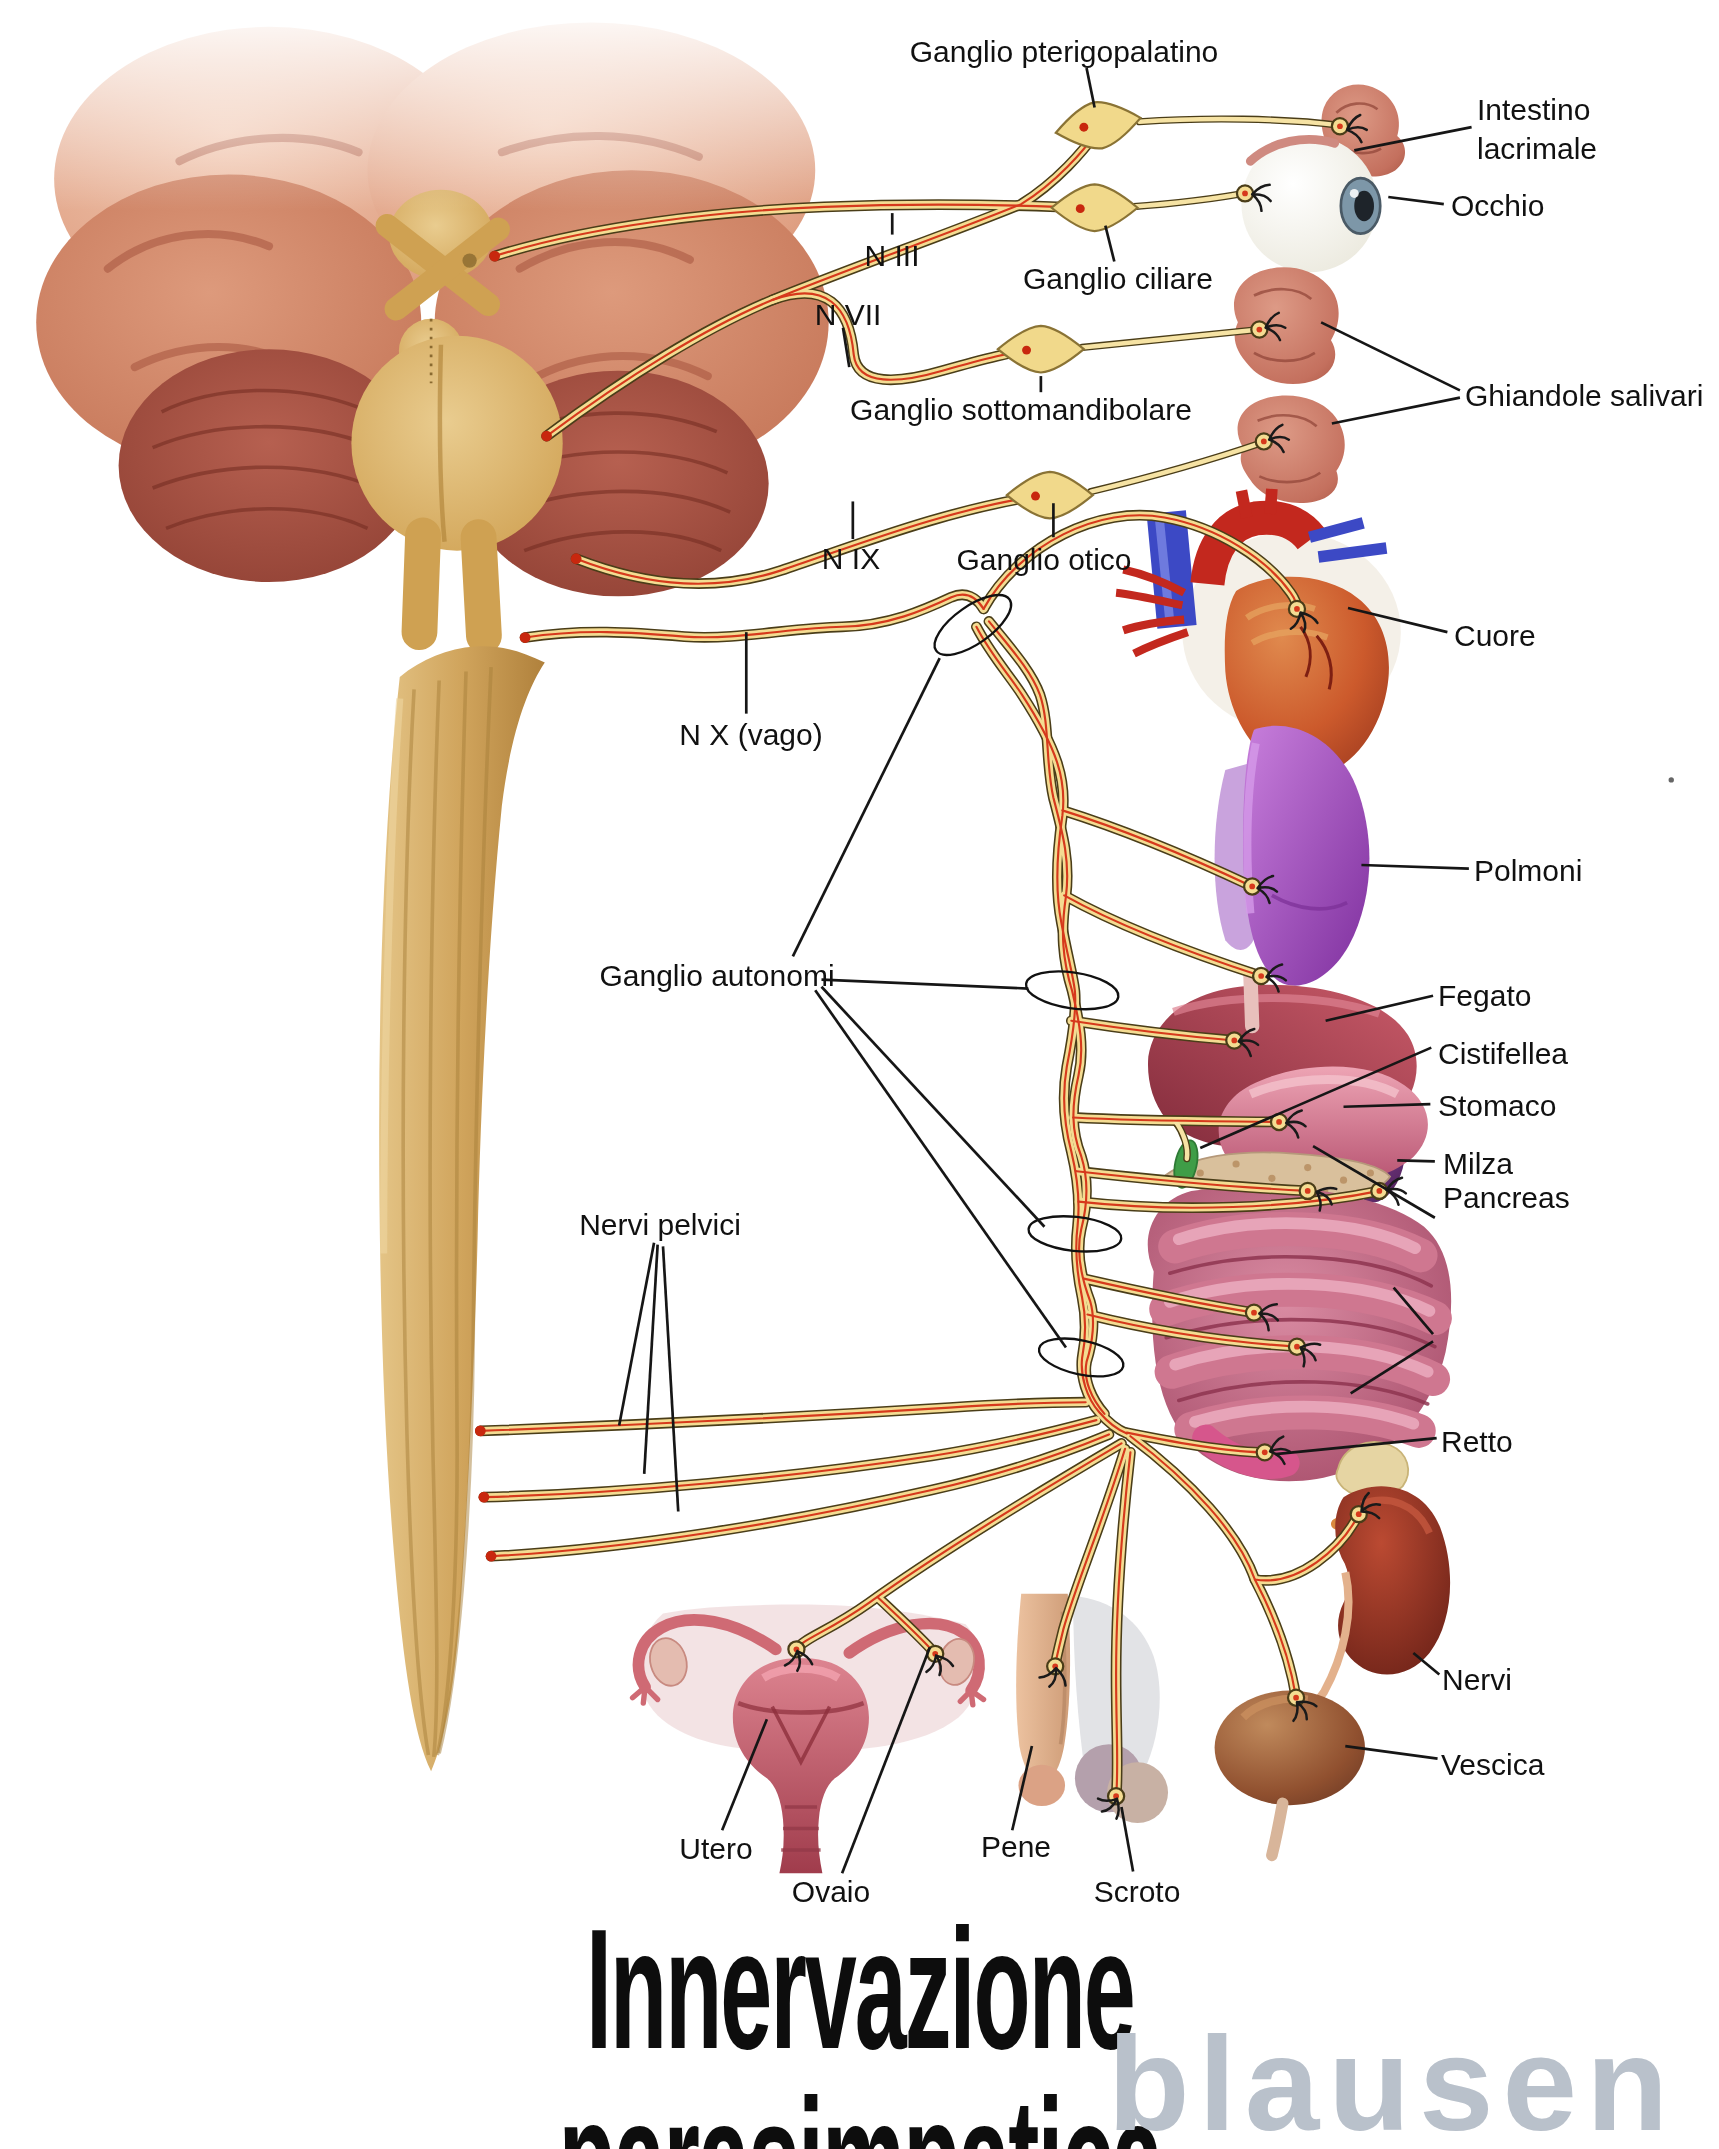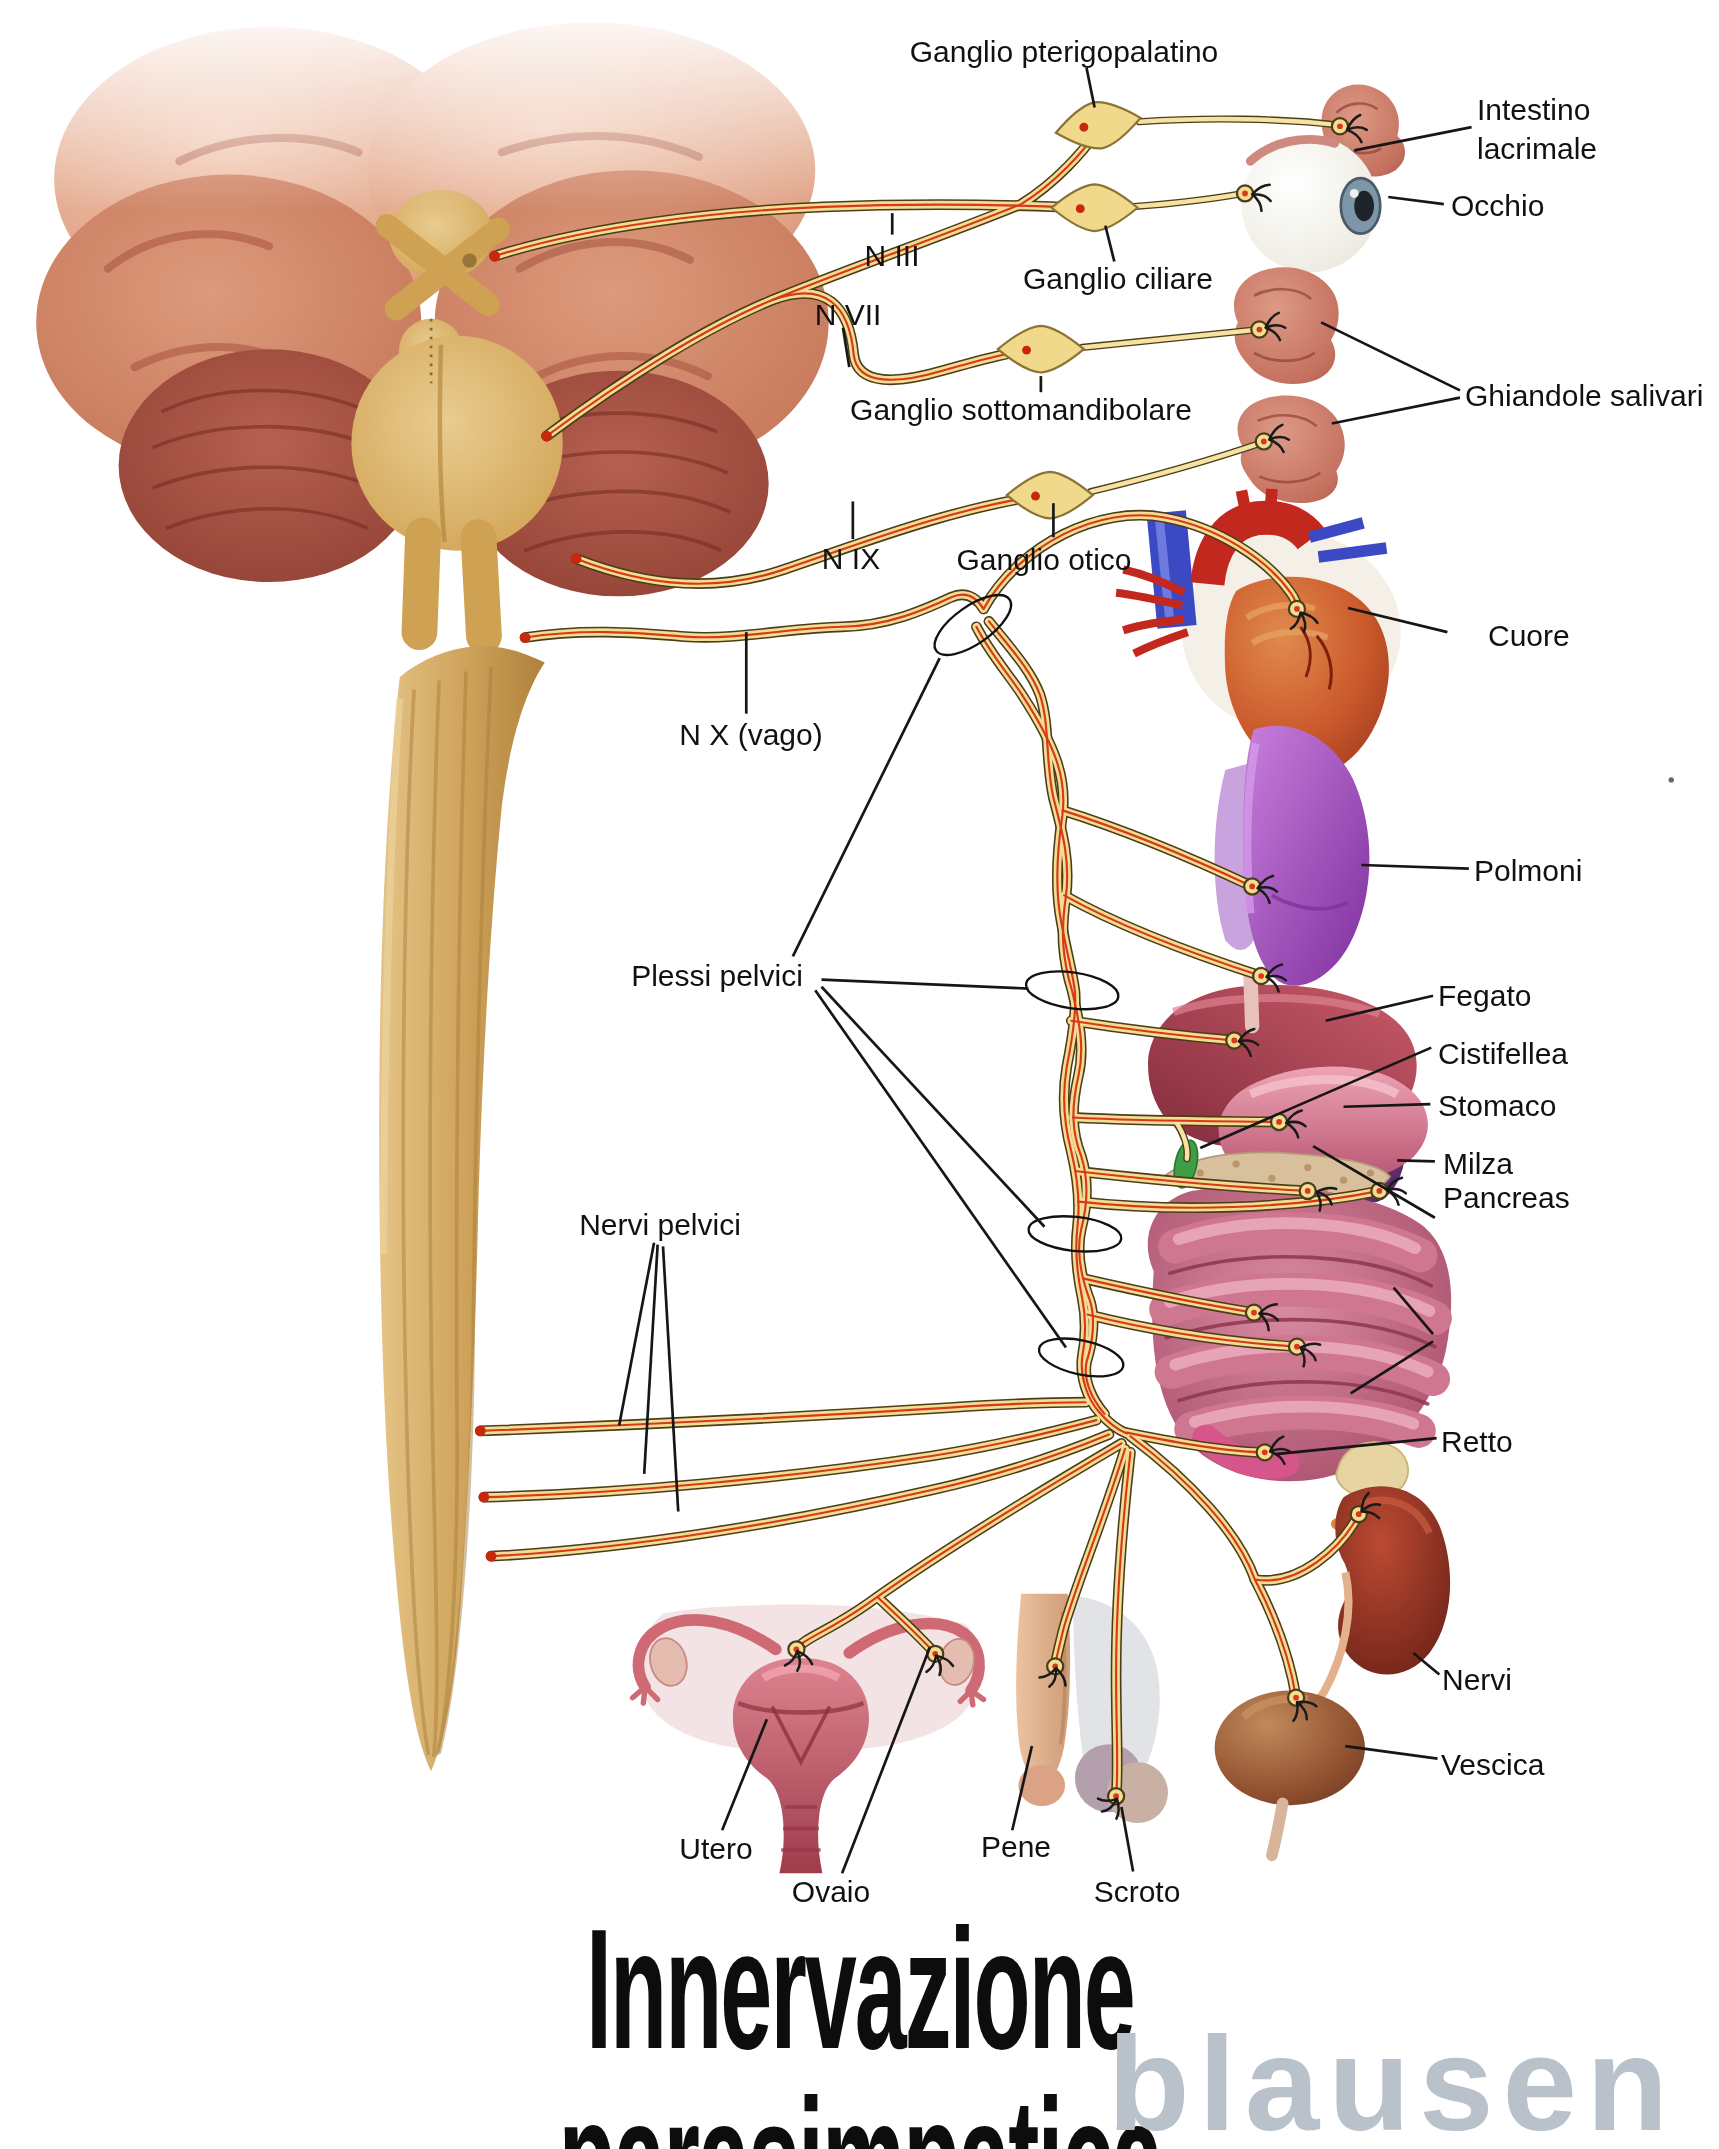--- a/index.html
+++ b/index.html
@@ -574,24 +574,24 @@
 <div class="lbl c" style="left:1064px;top:32px">Ganglio pterigopalatino</div>
 <div class="lbl" style="left:1477px;top:90px"><span>Intestino</span><br><span>lacrimale</span></div>
 <div class="lbl" style="left:1451px;top:186px">Occhio</div>
 <div class="lbl c" style="left:892px;top:236px">N III</div>
 <div class="lbl c" style="left:848px;top:295px">N VII</div>
 <div class="lbl c" style="left:1118px;top:259px">Ganglio ciliare</div>
 <div class="lbl c" style="left:1021px;top:390px">Ganglio sottomandibolare</div>
 <div class="lbl" style="left:1465px;top:376px">Ghiandole salivari</div>
 <div class="lbl c" style="left:851px;top:539px">N IX</div>
 <div class="lbl c" style="left:1044px;top:540px">Ganglio otico</div>
-<div class="lbl" style="left:1488px;top:616px">Cuore</div>
+<div class="lbl" style="left:1454px;top:616px">Cuore</div>
 <div class="lbl c" style="left:751px;top:715px">N X (vago)</div>
 <div class="lbl" style="left:1474px;top:851px">Polmoni</div>
-<div class="lbl c" style="left:717px;top:956px">Plessi pelvici</div>
+<div class="lbl c" style="left:717px;top:956px">Ganglio autonomi</div>
 <div class="lbl" style="left:1438px;top:976px">Fegato</div>
 <div class="lbl" style="left:1438px;top:1034px">Cistifellea</div>
 <div class="lbl" style="left:1438px;top:1086px">Stomaco</div>
 <div class="lbl" style="left:1443px;top:1144px">Milza</div>
 <div class="lbl" style="left:1443px;top:1178px">Pancreas</div>
 <div class="lbl c" style="left:660px;top:1205px">Nervi pelvici</div>
 <div class="lbl" style="left:1441px;top:1422px">Retto</div>
 <div class="lbl" style="left:1442px;top:1660px">Nervi</div>
 <div class="lbl" style="left:1441px;top:1745px">Vescica</div>
 <div class="lbl c" style="left:716px;top:1829px">Utero</div>

